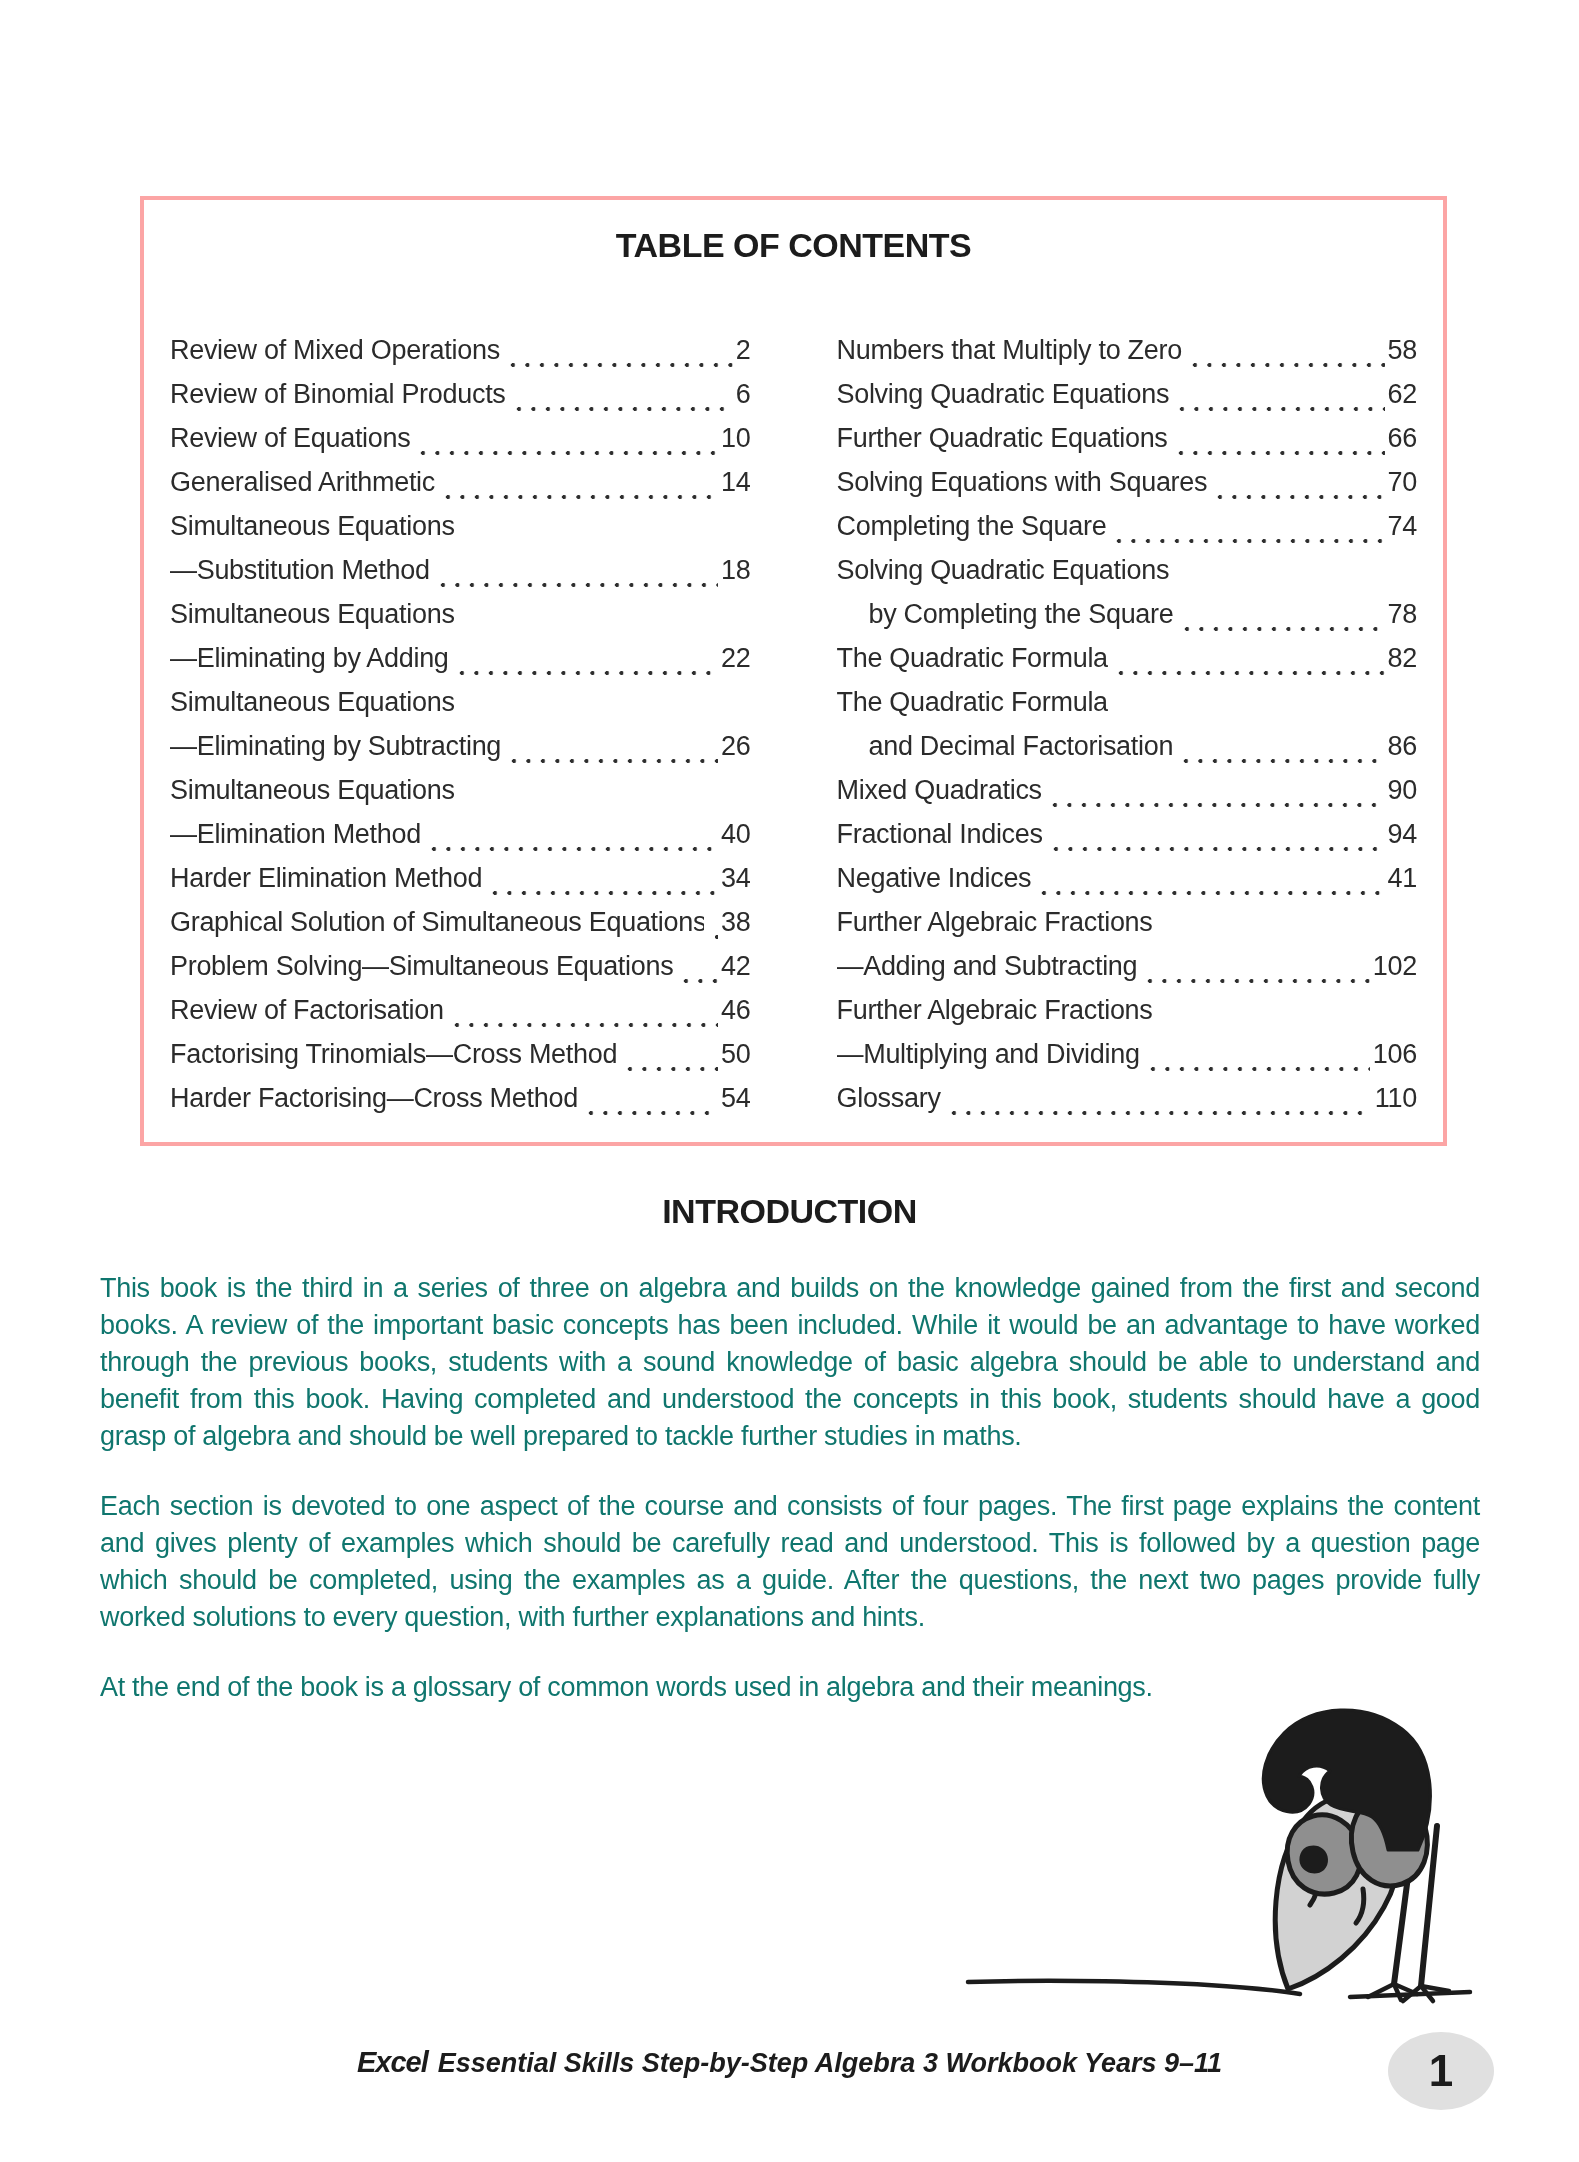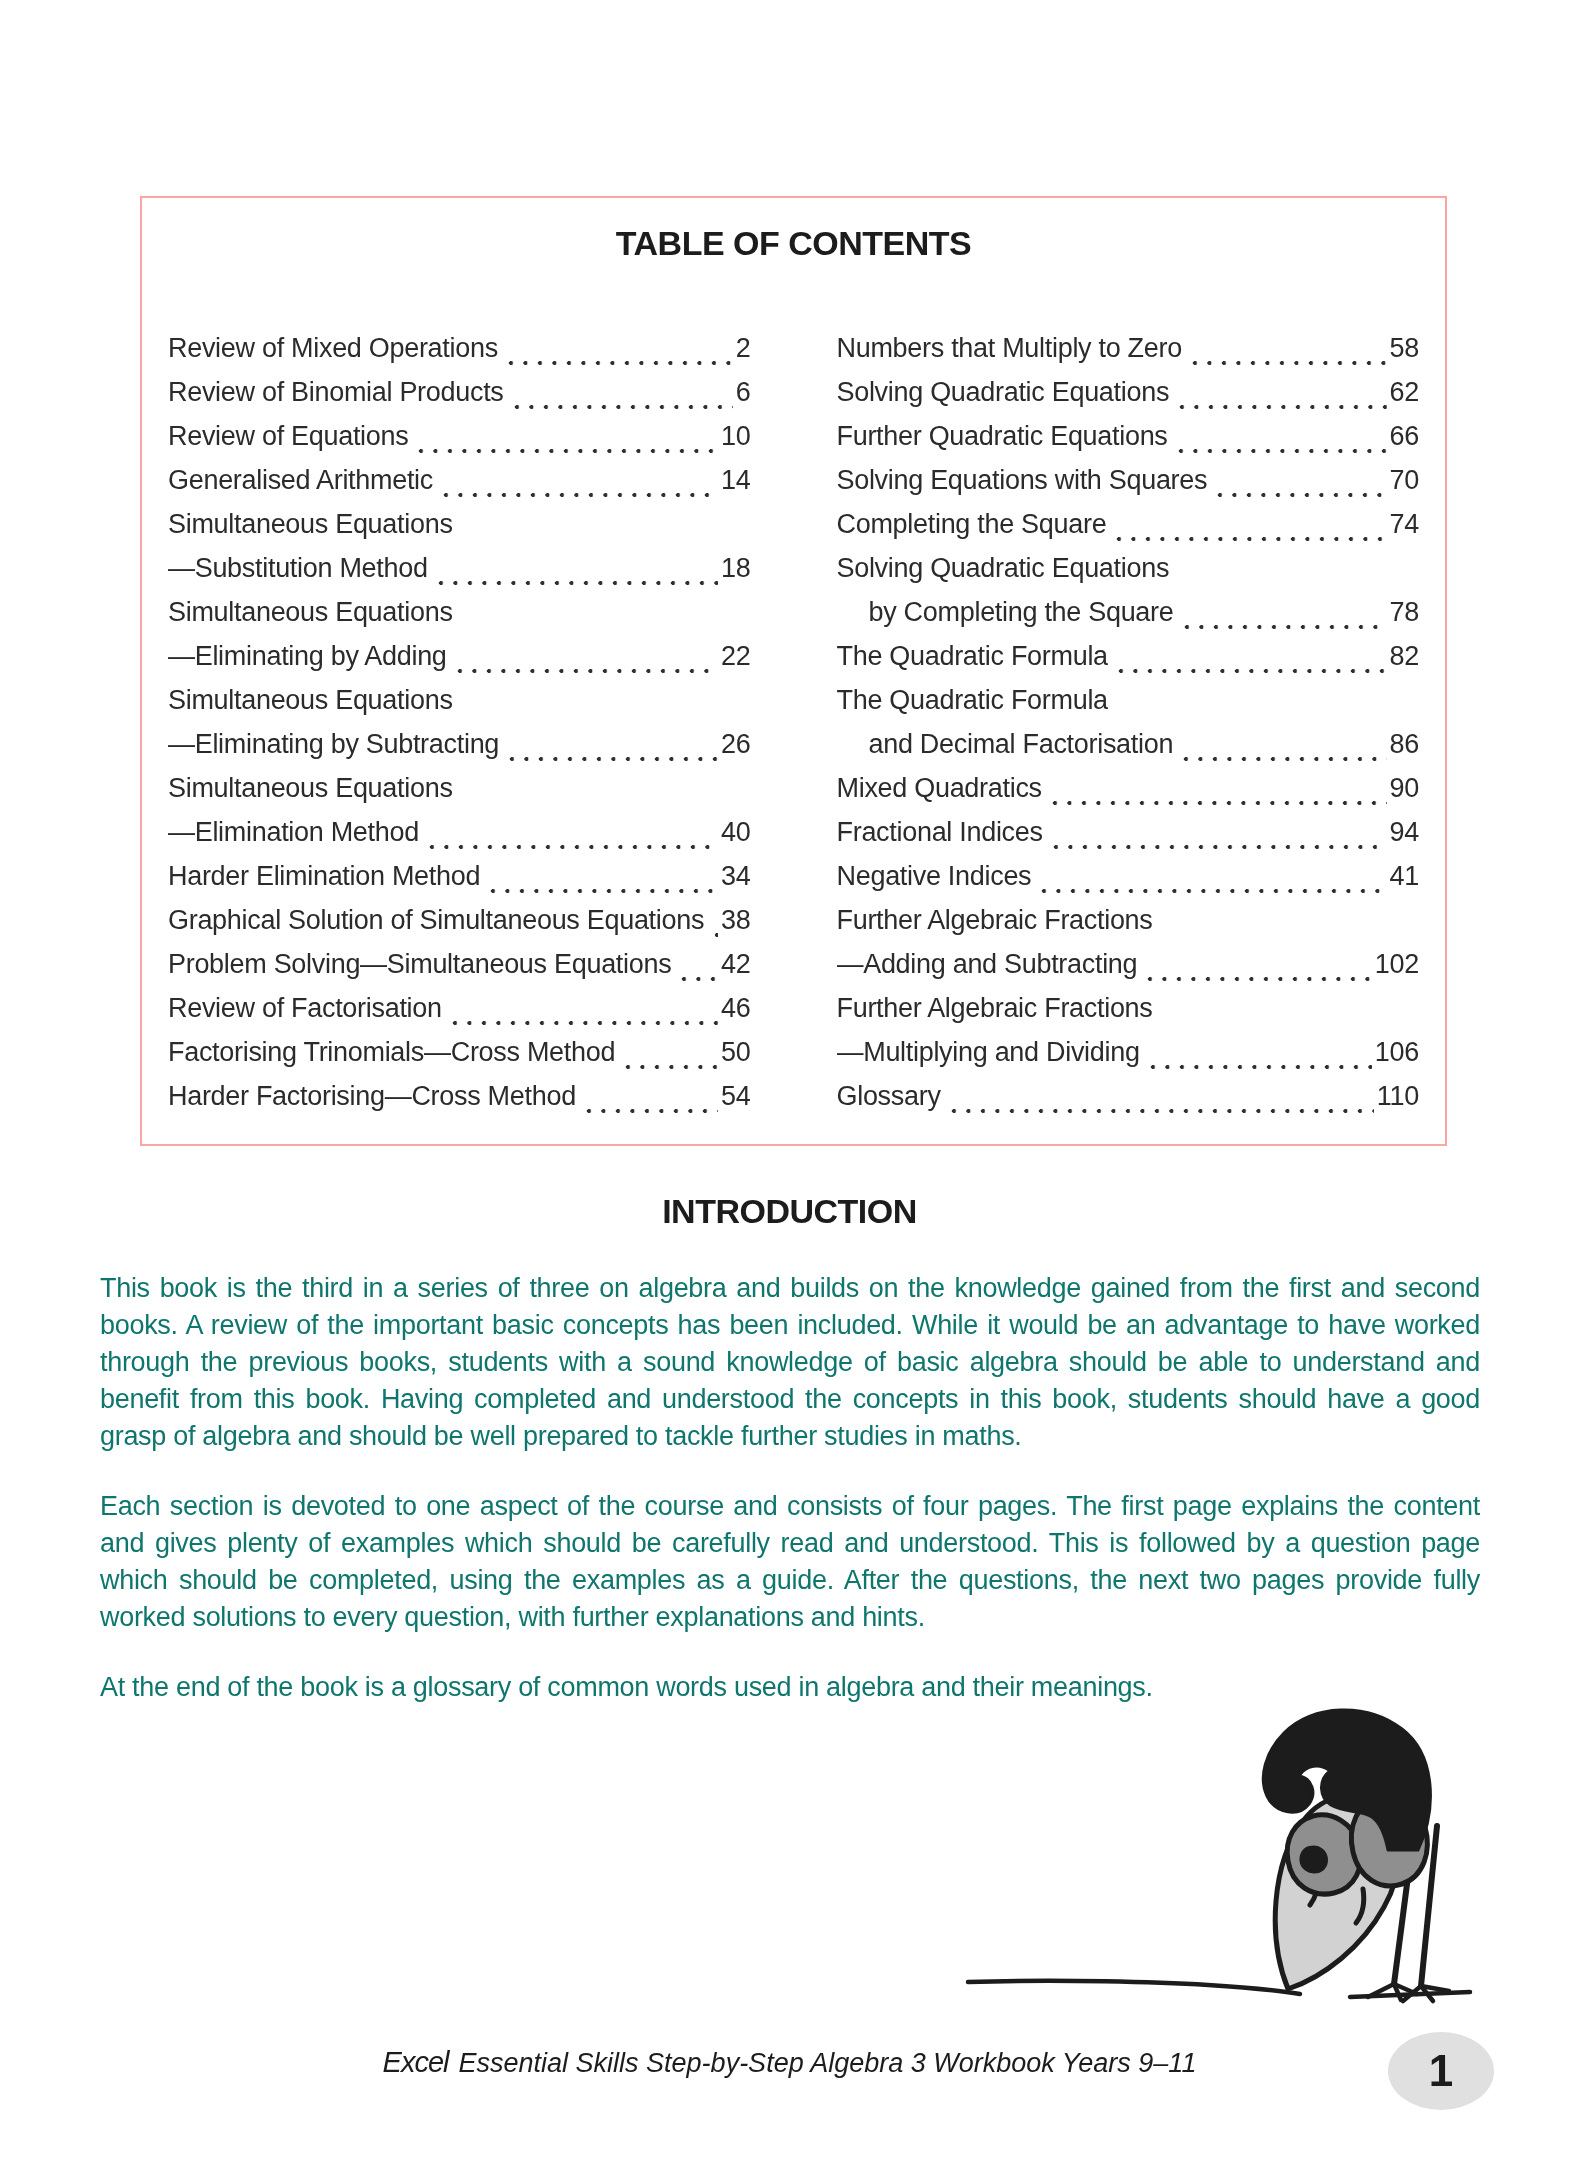--- a/index.html
+++ b/index.html
@@ -11,21 +11,21 @@
     overflow: hidden;
     font-family: "Liberation Sans", "DejaVu Sans", sans-serif;
     color: #2b2b2b;
   }
 
   
   .toc-box {
     position: absolute;
     left: 140px; top: 196px;
     width: 1307px; height: 950px;
-    border: 2px solid #fca5a5;
+    border: 4px solid #fca5a5;
     box-sizing: border-box;
     background: #ffffff;
   }
   .toc-title {
     margin-top: 26px;
     text-align: center;
     font-size: 34px;
     font-weight: 700;
     letter-spacing: -0.5px;
     color: #1c1c1c;
@@ -92,21 +92,21 @@
   }
 
   
   .footer {
     position: absolute;
     left: 0; top: 2046px;
     width: 100%;
     text-align: center;
     font-size: 27px;
     font-style: italic;
-    font-weight: 400;
+    font-weight: 700;
     color: #1c1c1c;
   }
   .footer .brand {
     font-size: 29px;
     letter-spacing: -1px;
     margin-right: 10px;
   }
   .page-badge {
     position: absolute;
     left: 1388px; top: 2032px;

